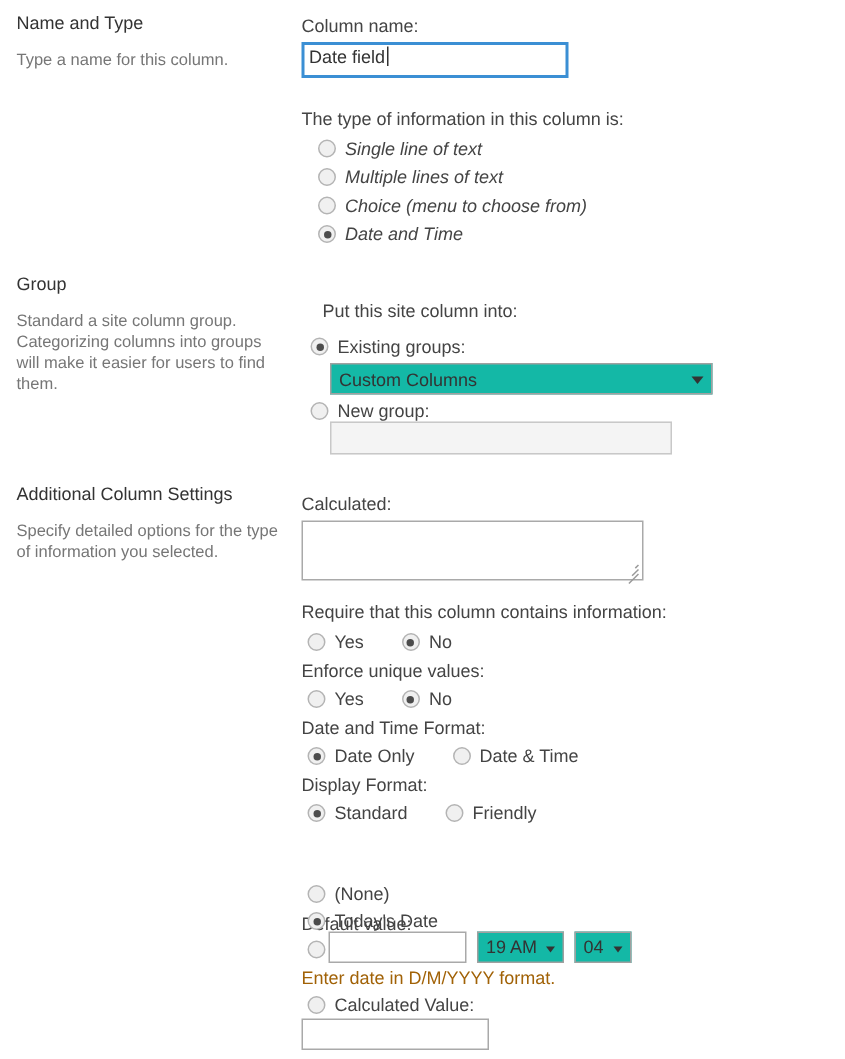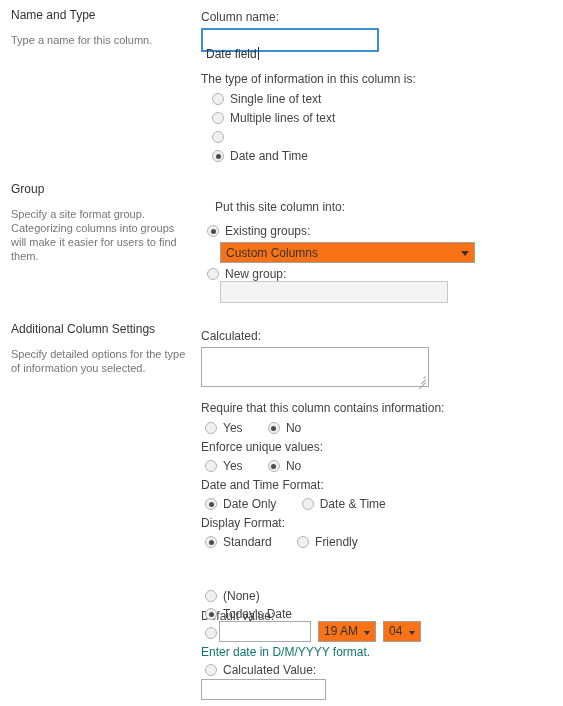--- a/index.html
+++ b/index.html
@@ -42,21 +42,21 @@
 
   
   .field-label {
     font-size: 12px;
     color: #444444;
     line-height: 15px;
     margin: 0 0 3px 0;
   }
   .hint-text {
     font-size: 12px;
-    color: #0f766e;
+    color: #a16207;
     line-height: 15px;
     margin: 0;
   }
 
   
   .text-input {
     box-sizing: border-box;
     height: 23px;
     border: 1px solid #a0a0a0;
     background: #ffffff;
@@ -91,21 +91,20 @@
   }
   .input-text-display {
     position: absolute;
     left: 5px;
     top: 3px;
     font-size: 12px;
     color: #333333;
     line-height: 15px;
     white-space: nowrap;
     pointer-events: none;
-    margin-top: 16px;
   }
 
   
   .textarea-box {
     box-sizing: border-box;
     width: 228px;
     height: 40px;
     border: 1px solid #a9a9a9;
     background: #ffffff;
     position: relative;
@@ -124,21 +123,21 @@
     height: 1px;
     transform-origin: right bottom;
     transform: rotate(-45deg);
   }
 
   
   .select-box {
     box-sizing: border-box;
     height: 21px;
     border: 1px solid #a0a0a0;
-    background: #f97316;
+    background: #14b8a6;
     position: relative;
     display: inline-block;
     vertical-align: top;
   }
   .select-label {
     position: absolute;
     left: 5px;
     top: 2px;
     font-size: 12px;
     color: #333333;
@@ -216,39 +215,39 @@
 
   <div class="abs input-wrap" style="left:201px; top:28px;">
     <div class="text-input focused" style="width:178px; height:24px;"></div>
     <div class="input-text-display"><span>Date field</span><span class="caret"></span></div>
   </div>
 
   <div class="abs" style="left:201px; top:72px;">
     <div class="field-label">The type of information in this column is:</div>
   </div>
 
-  <div class="abs" style="left:212px; top:91px; width:340px;">
+  <div class="abs" style="left:212px; top:91px; width:340px;font-style:italic;">
     <div class="radio-row">
       <span class="radio"></span><span class="radio-label">Single line of text</span>
     </div>
     <div class="radio-row">
       <span class="radio"></span><span class="radio-label">Multiple lines of text</span>
     </div>
     <div class="radio-row">
-      <span class="radio"></span>
+      <span class="radio"></span><span class="radio-label">Choice (menu to choose from)</span>
     </div>
     <div class="radio-row">
       <span class="radio checked"></span><span class="radio-label">Date and Time</span>
     </div>
   </div>
 
   <div class="section" style="top:182px;">
     <div class="left-col">
       <div class="sec-title">Group</div>
-      <div class="sec-desc">Specify a site format group. Categorizing columns into groups will make it easier for users to find them.</div>
+      <div class="sec-desc">Standard a site column group. Categorizing columns into groups will make it easier for users to find them.</div>
     </div>
   </div>
 
   <div class="abs" style="left:215px; top:200px;">
     <div class="field-label">Put this site column into:</div>
   </div>
 
   <div class="abs" style="left:207px; top:223px;">
     <div class="radio-row">
       <span class="radio checked"></span><span class="radio-label">Existing groups:</span>

